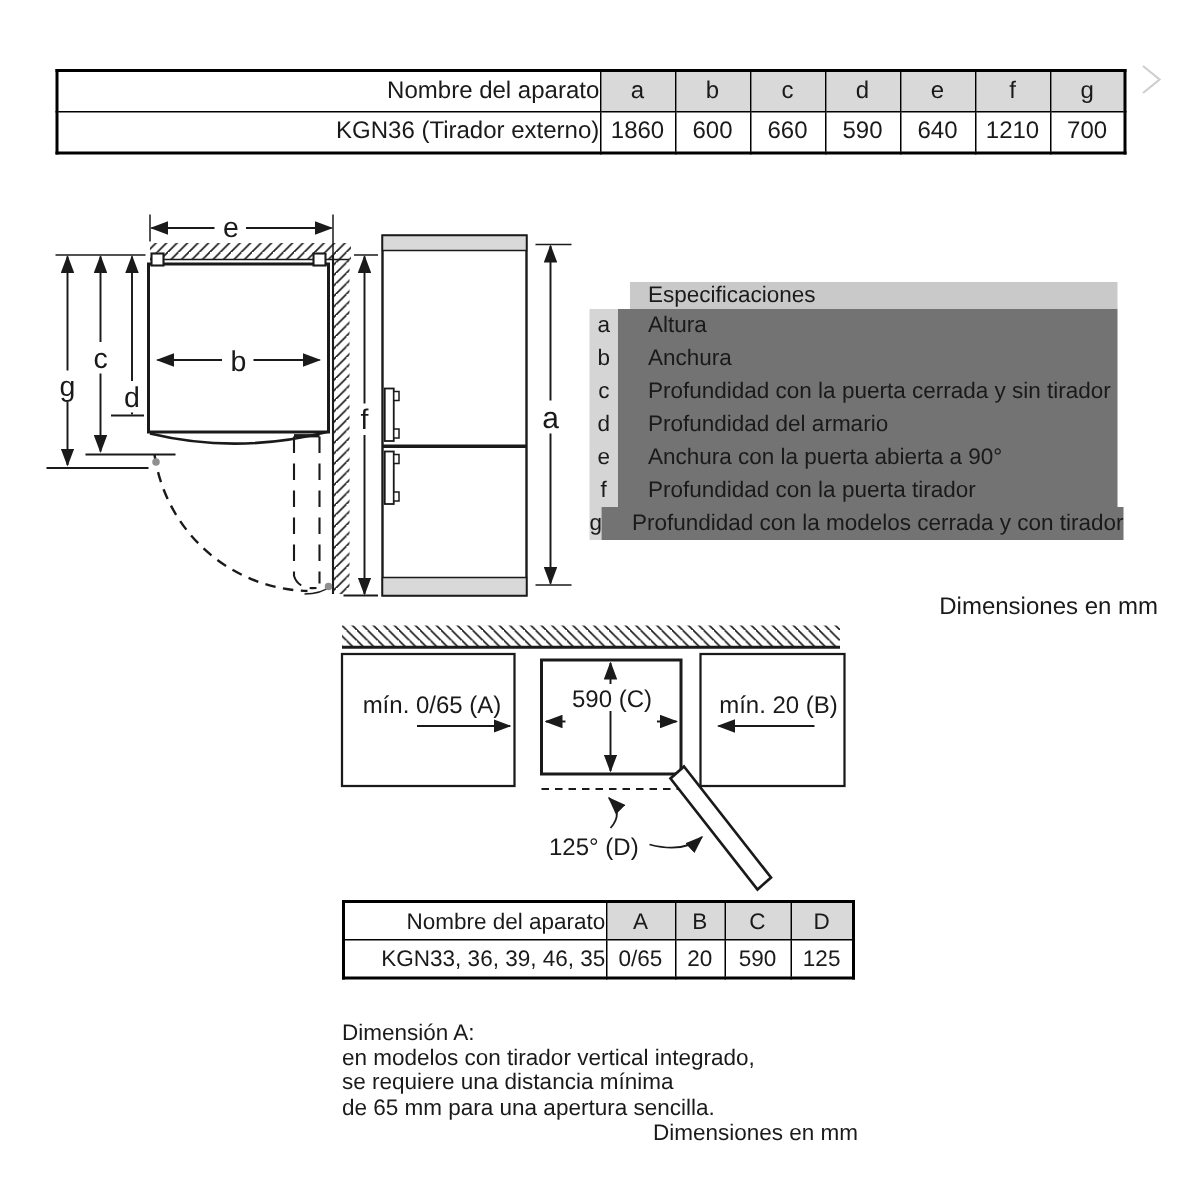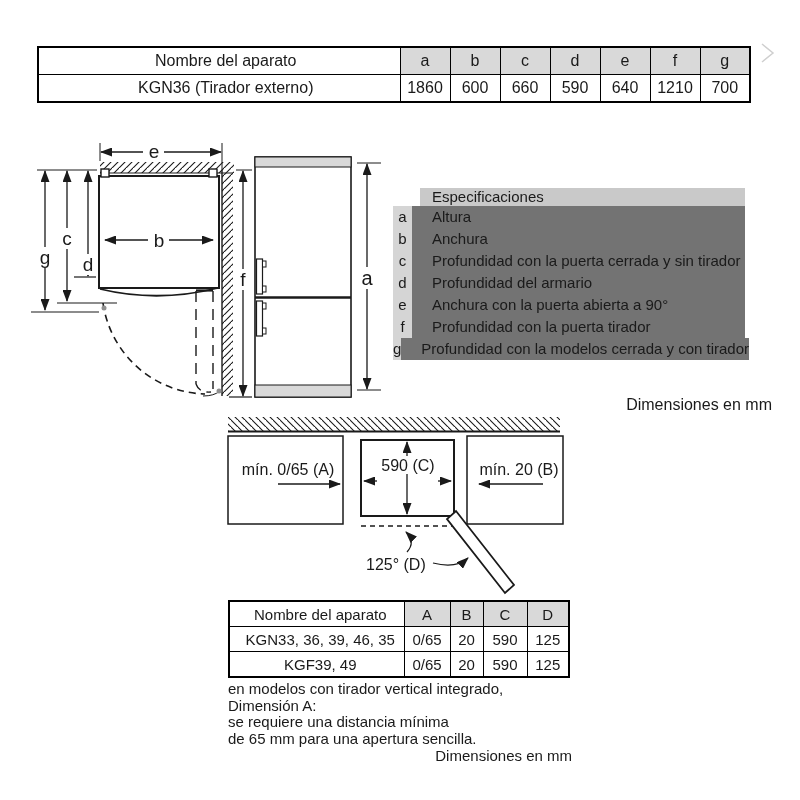--- a/index.html
+++ b/index.html
@@ -7,21 +7,21 @@
     width:800px;height:800px;background:#ffffff;position:relative;
     font-family:"Liberation Sans","DejaVu Sans",sans-serif;color:#1a1a1a;
     overflow:hidden;
   }
   .abs{position:absolute;}
 
   
   table.dimtab{border-collapse:collapse;table-layout:fixed;background:#fff;}
   table.dimtab td{border:1px solid #000;padding:0;text-align:center;overflow:hidden;white-space:nowrap;}
   table.dimtab{border:2px solid #000;}
-  table.dimtab td.name{text-align:center;padding-left:13px;}
+  table.dimtab td.name{text-align:right;padding-left:13px;}
   table.dimtab td.ghead{background:#d9d9d9;}
 
   #top-table{left:37px;top:46px;}
   #top-table td{height:26px;font-size:16px;}
 
   #bottom-table{left:228px;top:600px;}
   #bottom-table td{height:24px;font-size:15px;}
   #bottom-table td.name{padding-left:7px;}
 
   
@@ -127,33 +127,26 @@
     <td class="ghead">C</td>
     <td class="ghead">D</td>
   </tr>
   <tr>
     <td class="name">KGN33, 36, 39, 46, 35</td>
     <td>0/65</td>
     <td>20</td>
     <td>590</td>
     <td>125</td>
   </tr>
-  <tr>
-    <td class="name">KGF39, 49</td>
-    <td>0/65</td>
-    <td>20</td>
-    <td>590</td>
-    <td>125</td>
-  </tr>
 </tbody>
   </table>
 
 <div id="footnote" class="abs">
+  <div>Dimensión A:</div>
   <div>en modelos con tirador vertical integrado,</div>
-  <div>Dimensión A:</div>
   <div>se requiere una distancia mínima</div>
   <div>de 65 mm para una apertura sencilla.</div>
   <div class="last">Dimensiones en mm</div>
 </div>
 
 <svg width="800" height="800" viewBox="0 0 800 800">
   <defs>
     <marker id="mE" markerUnits="userSpaceOnUse" markerWidth="12" markerHeight="9" refX="11" refY="4.5" orient="auto">
       <path d="M0,0 L12,4.5 L0,9 Z" fill="#1a1a1a"></path>
     </marker>

